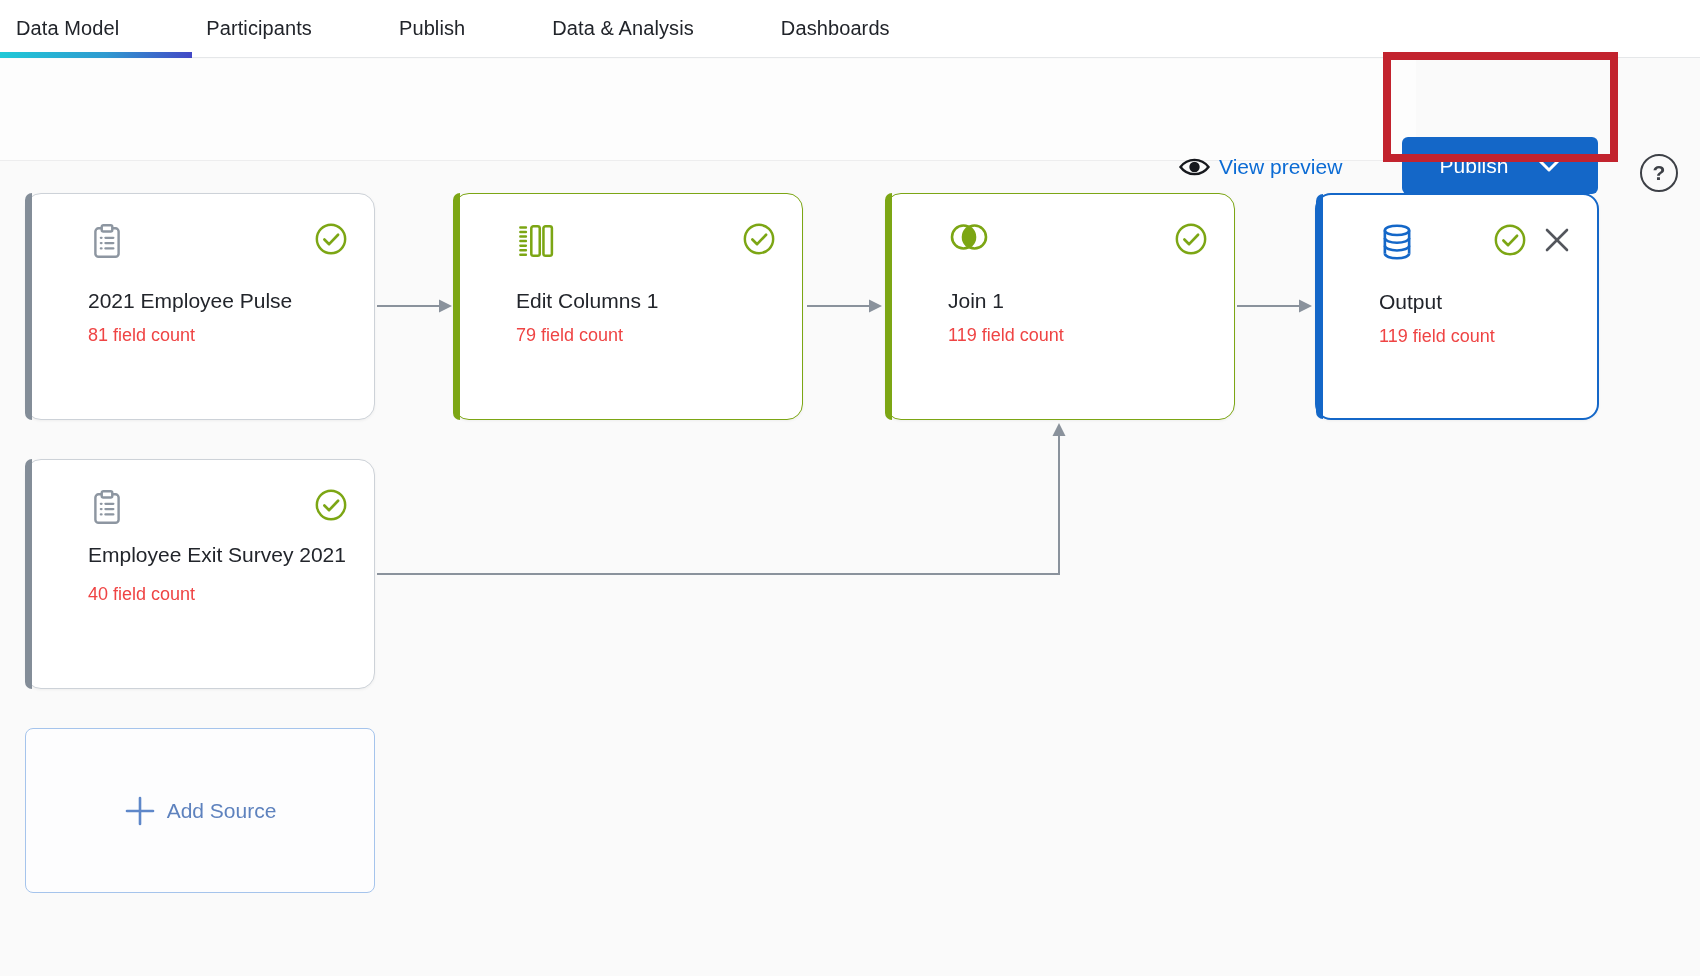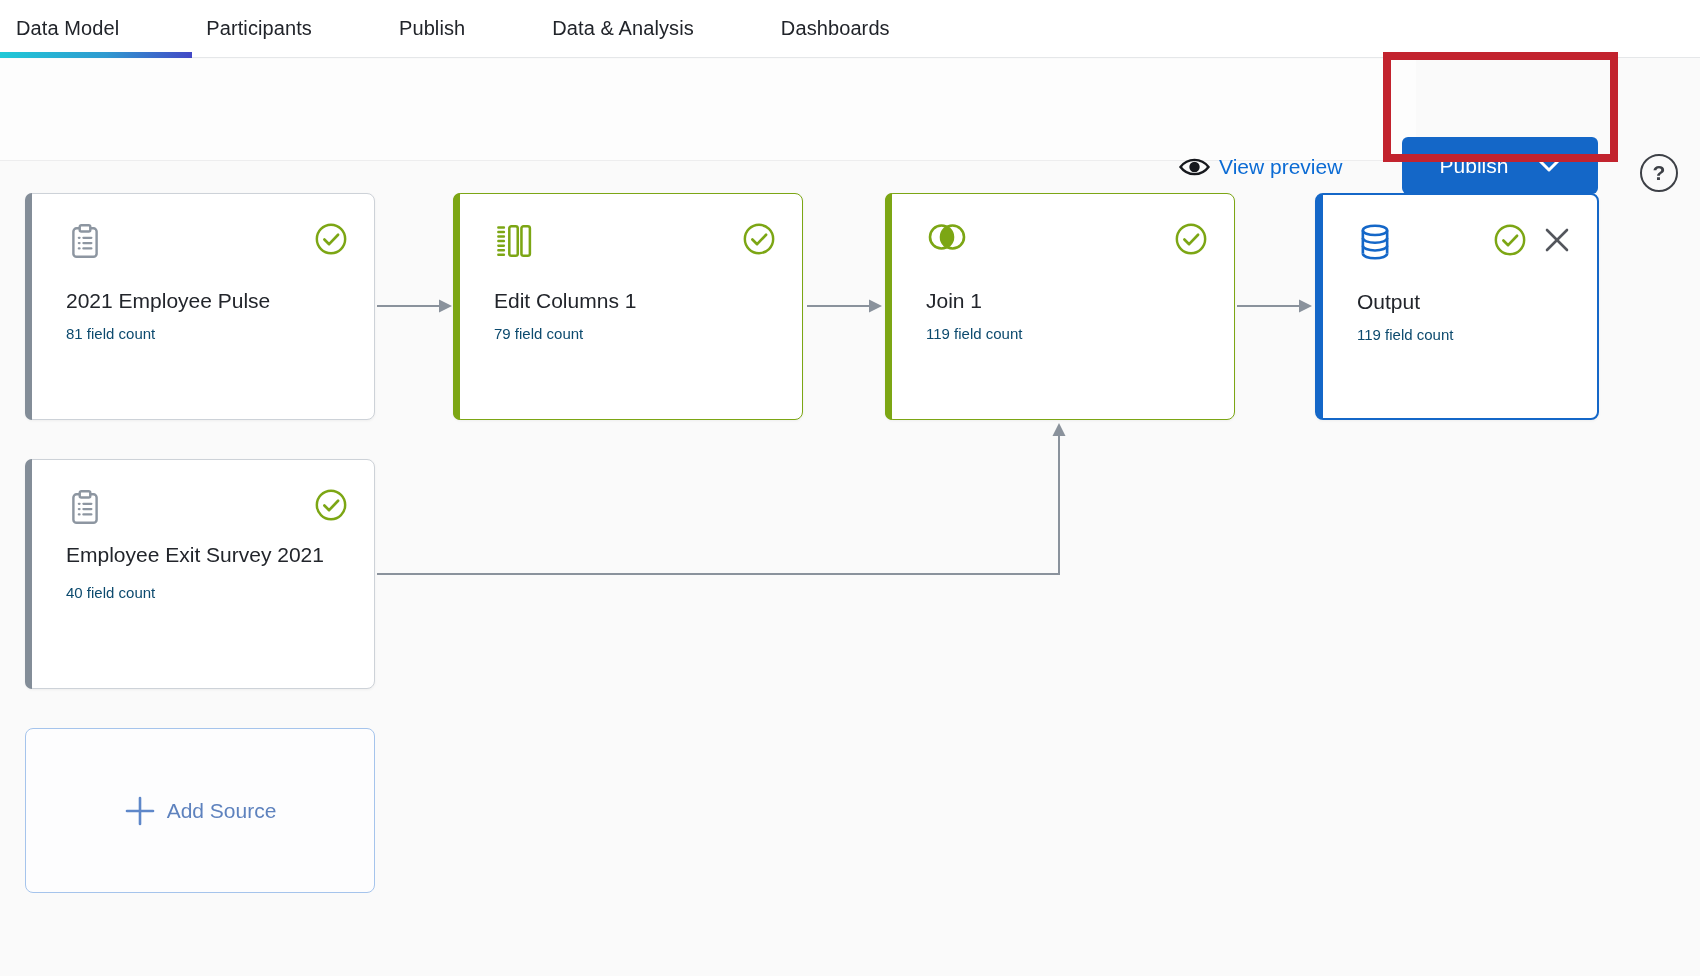--- a/index.html
+++ b/index.html
@@ -30,34 +30,34 @@
   .publish-btn span { color:#ffffff; font-size:21px; font-weight:500;
                       font-family:"Liberation Sans", sans-serif; }
   .help-btn { position:absolute; left:1640px; top:95px; width:38px; height:38px;
               border-radius:50%; border:2.5px solid #3d4046; background:transparent;
               display:flex; align-items:center; justify-content:center; cursor:pointer; }
   .help-btn span { font-size:21px; font-weight:700; color:#3d4046;
                    font-family:"Liberation Sans", sans-serif; }
 
   
   .node { position:absolute; width:350px; height:227px; background:#ffffff;
-          border-radius:8px; box-shadow:0 1px 3px rgba(0,0,0,0.05); cursor:pointer; }
+          border-radius:16px; box-shadow:0 1px 3px rgba(0,0,0,0.05); cursor:pointer;padding-left:22px; }
   .node.gray  { border:1px solid #cdd2d8; }
   .node.green { border:1.5px solid #7ca614; }
   .node.blue  { border:2px solid #1467c8; }
   .accent { position:absolute; left:-1px; top:-1px; bottom:-1px; width:7px;
             border-radius:8px 0 0 8px; }
   .node.gray  .accent { background:#838d98; }
   .node.green .accent { background:#7ca614; }
   .node.blue  .accent { background:#1467c8; }
   .node-inner { padding:28px 26px 0 40px; }
   .node-head { display:flex; align-items:flex-start; justify-content:space-between; height:38px; }
   .node-status { display:flex; align-items:center; gap:16px; }
   .node-title { margin-top:26px; font-size:21px; color:#22252b; line-height:30px; }
-  .node-subtitle { margin-top:9px; font-size:15px; color:#0c4a6e; }
+  .node-subtitle { margin-top:9px; font-size:18px; color:#ef4444; }
   .icon-btn { background:none; border:none; padding:0; cursor:pointer; line-height:0; }
 
   .add-source { position:absolute; left:25px; top:728px; width:350px; height:165px;
                 background:#fdfdfe; border:1.5px solid #a5c4ec; border-radius:8px;
                 display:flex; align-items:center; justify-content:center; gap:11px;
                 cursor:pointer; }
   .add-source span { font-size:21px; color:#5e82be; }
 
   .connectors { position:absolute; left:0; top:0; pointer-events:none; }
   svg { display:block; }

